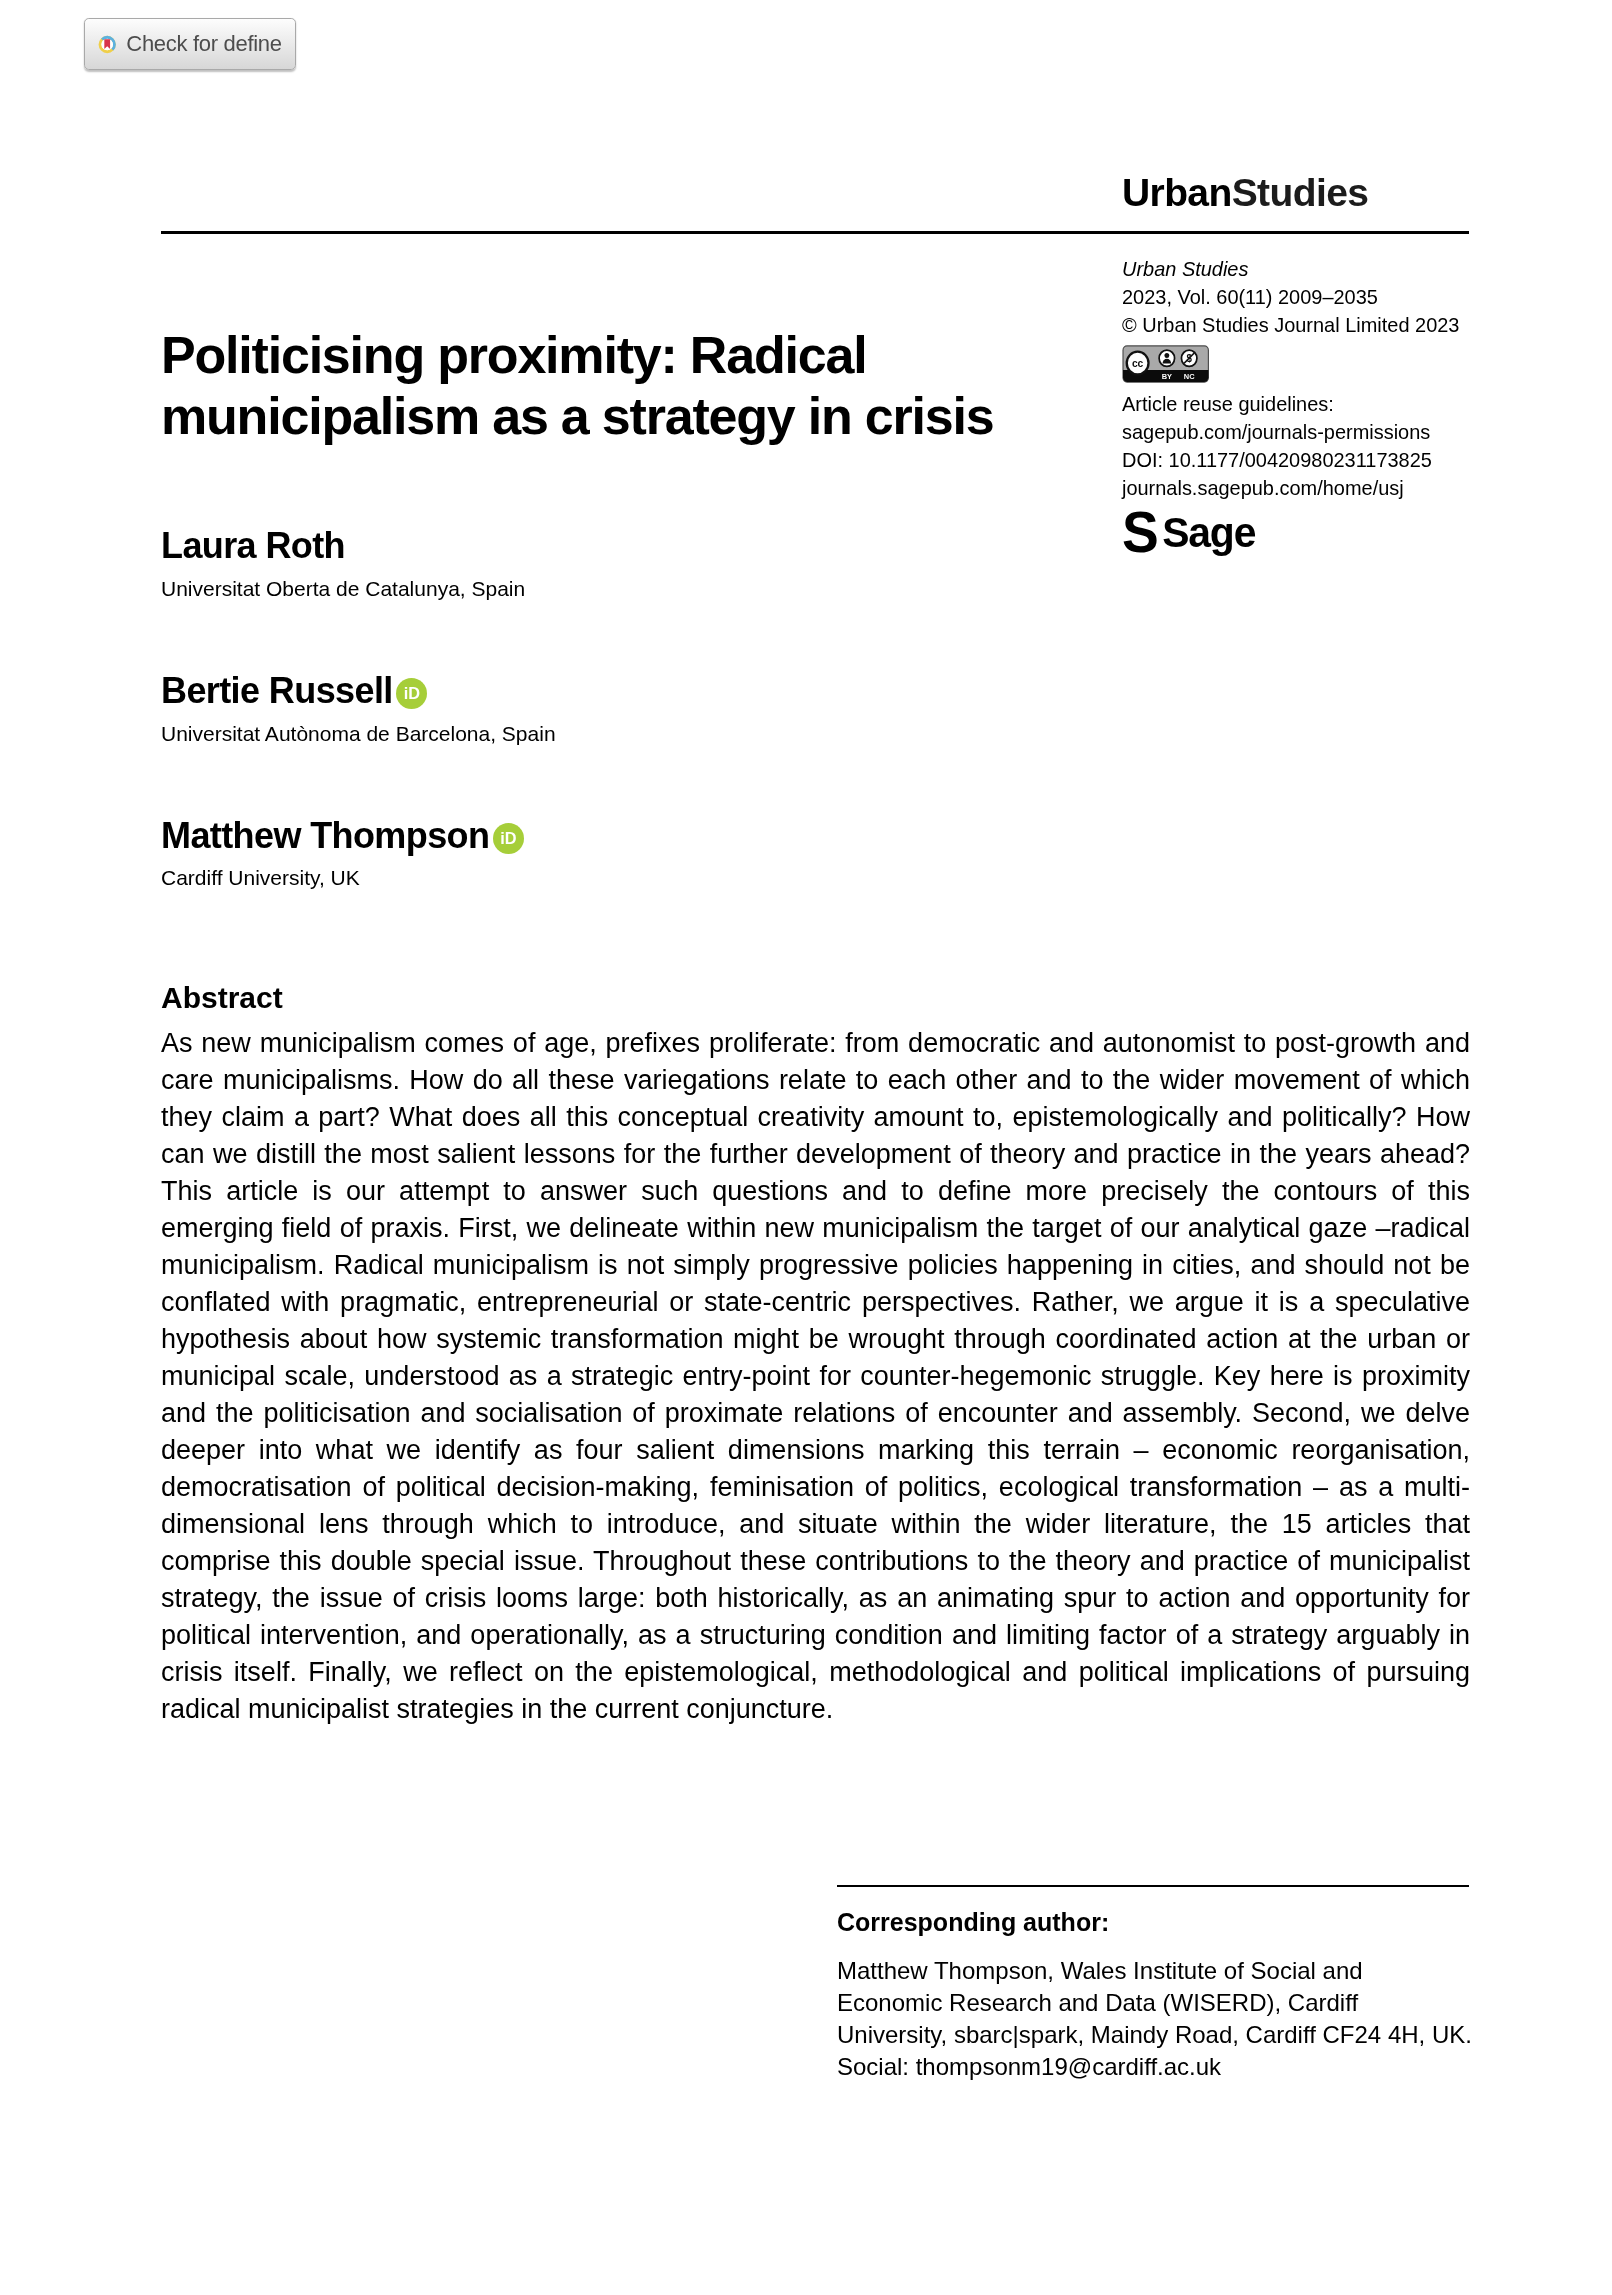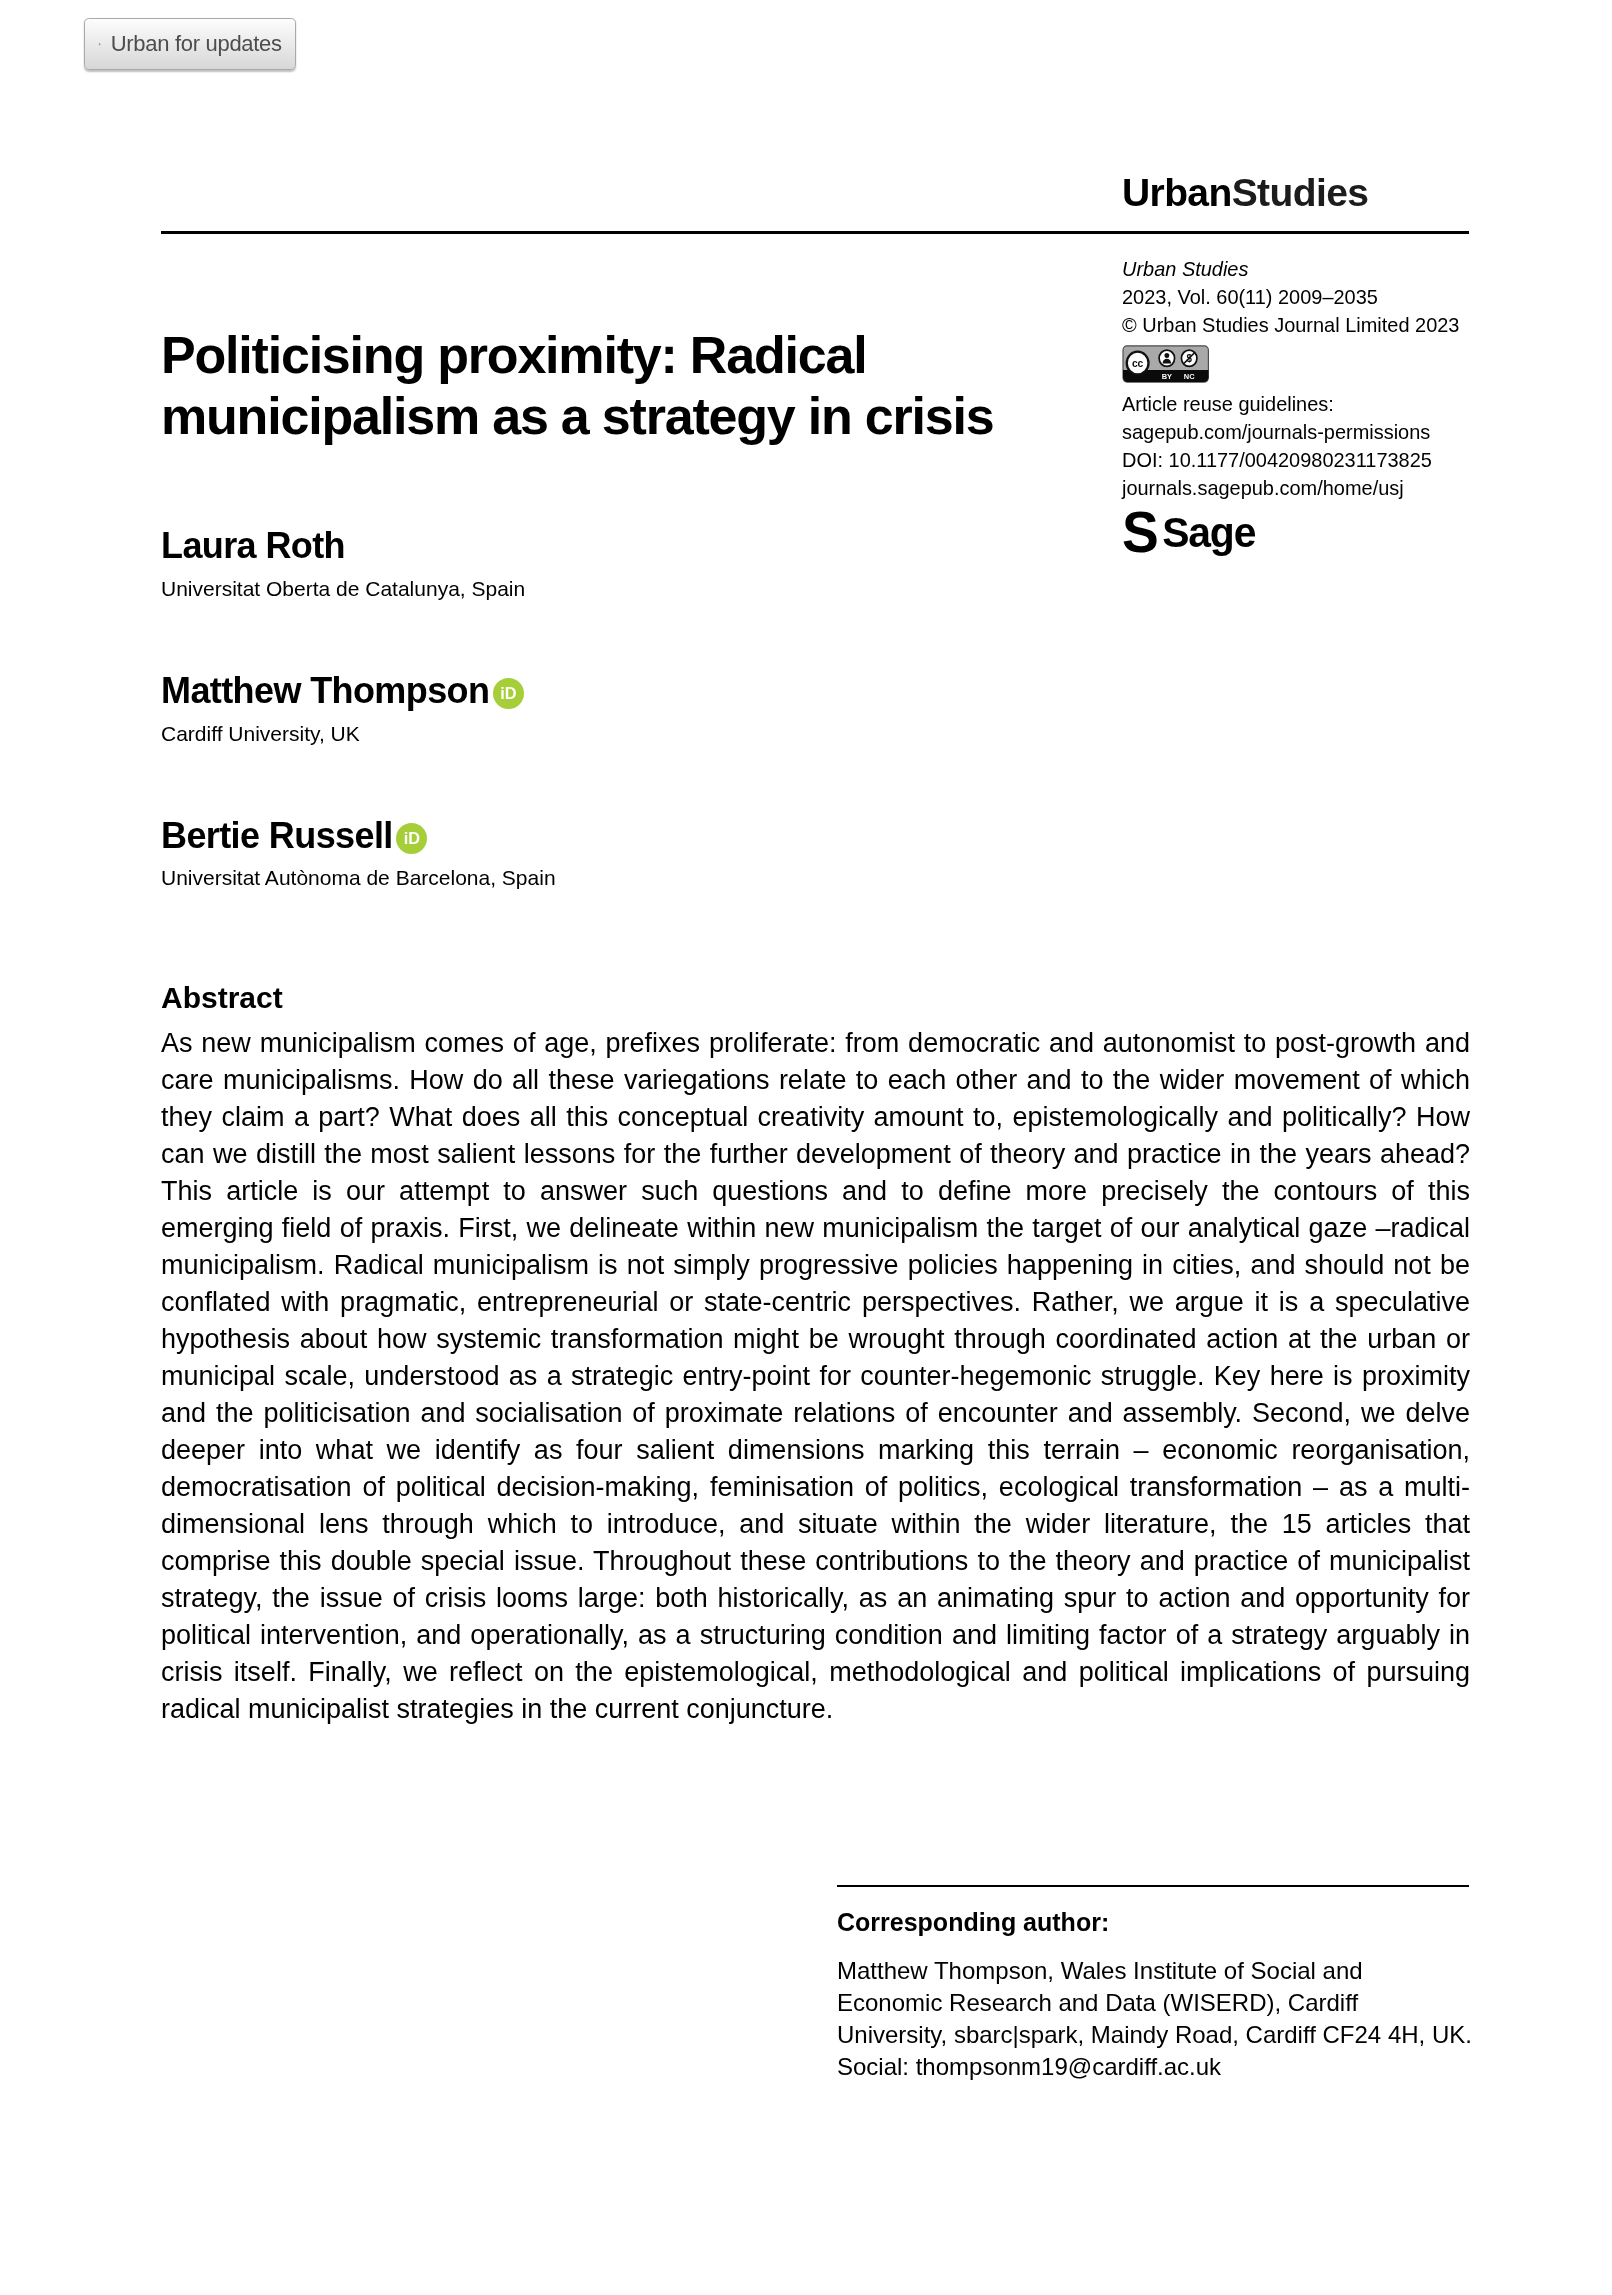--- a/index.html
+++ b/index.html
@@ -83,21 +83,21 @@
 
 <div class="page">
 
   <div class="update-badge">
     <svg width="35" height="35" viewBox="0 0 64 64" aria-hidden="true">
       <circle cx="32" cy="32" r="25" fill="#ffffff" stroke="#EFCF4A" stroke-width="10"></circle>
       <path d="M 14.3 14.3 A 25 25 0 0 1 49.7 49.7" fill="none" stroke="#5BB1E0" stroke-width="10"></path>
       <circle cx="32" cy="32" r="20" fill="#ffffff"></circle>
       <path d="M22 14 h20 v34 l-10 -9.5 l-10 9.5 z" fill="#D8344A"></path>
     </svg>
-    <span class="label">Urban for updates</span>
+    <span class="label">Check for define</span>
   </div>
 
   <div class="journal-logo">
     <span class="lg-bold">Urban</span><span class="lg-light">Studies</span>
   </div>
   <div class="rule-header"></div>
 
   <div class="meta">
     <div class="m-journal">Urban Studies</div>
     <div>2023, Vol. 60(11) 2009–2035</div>
@@ -133,26 +133,26 @@
     <span>Politicising proximity: Radical</span><br>
     <span>municipalism as a strategy in crisis</span>
   </h1>
 
   <div class="authors">
     <div class="author-group">
       <div class="author-name"><span>Laura Roth</span></div>
       <div class="author-affil">Universitat Oberta de Catalunya, Spain</div>
     </div>
     <div class="author-group">
+      <div class="author-name"><span>Bertie Russell</span><span class="orcid-badge">iD</span></div>
+      <div class="author-affil">Universitat Autònoma de Barcelona, Spain</div>
+    </div>
+    <div class="author-group">
       <div class="author-name"><span>Matthew Thompson</span><span class="orcid-badge">iD</span></div>
       <div class="author-affil">Cardiff University, UK</div>
-    </div>
-    <div class="author-group">
-      <div class="author-name"><span>Bertie Russell</span><span class="orcid-badge">iD</span></div>
-      <div class="author-affil">Universitat Autònoma de Barcelona, Spain</div>
     </div>
   </div>
 
   <div class="abstract-heading">Abstract</div>
   <p class="abstract-body" lang="en"><span>As new municipalism comes of age, prefixes proliferate: from democratic and autonomist to post-growth and care municipalisms. How do all these variegations relate to each other and to the wider movement of which they claim a part? What does all this conceptual creativity amount to, epistemologically and politically? How can we distill the most salient lessons for the further development of theory and practice in the years ahead? This article is our attempt to answer such questions and to define more precisely the contours of this emerging field of praxis. First, we delineate within new municipalism the target of our analytical gaze –</span><span class="it">radical</span><span> municipalism. Radical municipalism is not simply progressive policies happening in cities, and should not be conflated with pragmatic, entrepreneurial or state-centric perspectives. Rather, we argue it is a speculative </span><span class="it">hypothesis</span><span> about how systemic transformation might be wrought through coordinated action at the urban or municipal scale, understood as a strategic entry-point for counter-hegemonic struggle. Key here is </span><span class="it">proximity</span><span> and the politicisation and socialisation of proximate relations of encounter and assembly. Second, we delve deeper into what we identify as four salient dimensions marking this terrain – economic reorganisation, democratisation of political decision-making, feminisation of politics, ecological transformation – as a multi-dimensional lens through which to introduce, and situate within the wider literature, the 15 articles that comprise this double special issue. Throughout these contributions to the theory and practice of municipalist strategy, the issue of </span><span class="it">crisis</span><span> looms large: both historically, as an animating spur to action and opportunity for political intervention, </span><span class="it">and</span><span> operationally, as a structuring condition and limiting factor of a strategy arguably in crisis itself. Finally, we reflect on the epistemological, methodological and political implications of pursuing radical municipalist strategies in the current conjuncture.</span></p>
 
   <div class="rule-corr"></div>
   <div class="corresponding">
     <div class="c-heading">Corresponding author:</div>
     <div>Matthew Thompson, Wales Institute of Social and Economic Research and Data (WISERD), Cardiff University, sbarc|spark, Maindy Road, Cardiff CF24 4H, UK.</div>

